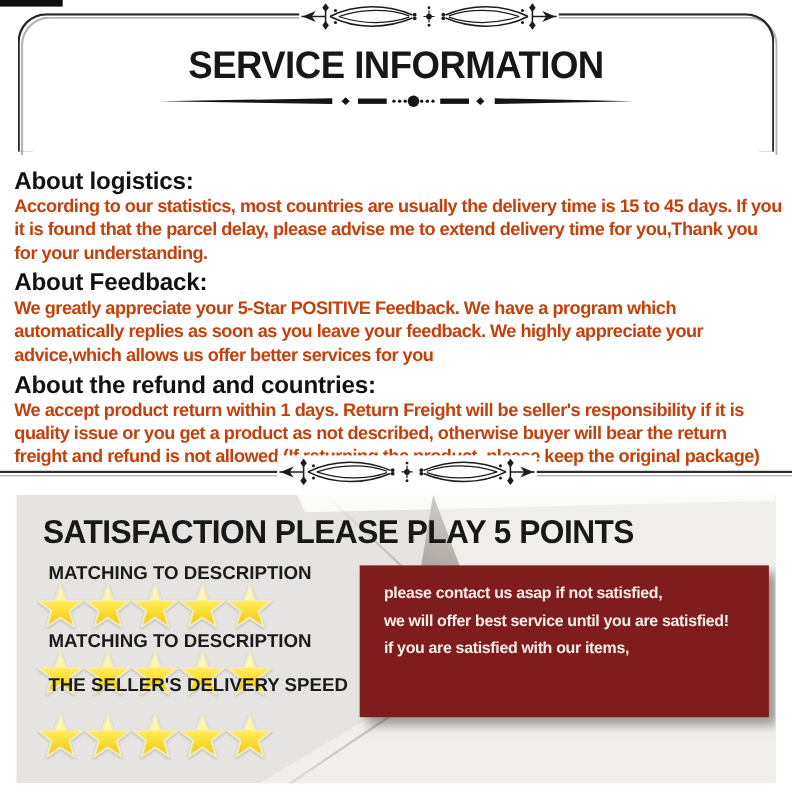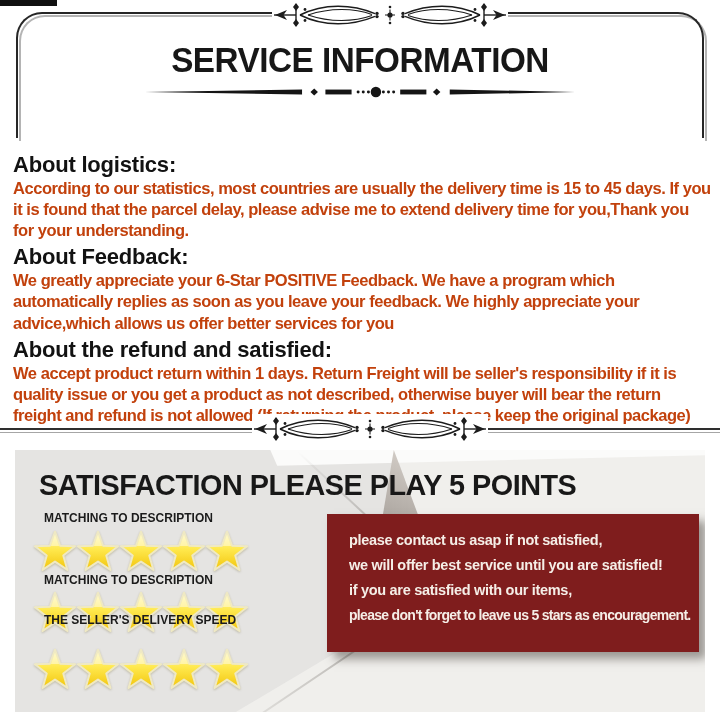--- a/index.html
+++ b/index.html
@@ -40,21 +40,21 @@
   #crease1{left:283px;top:1px;width:206px;height:2px;transform-origin:left center;transform:rotate(43deg);
     background:linear-gradient(to right,rgba(110,104,98,0),rgba(95,90,85,.65));}
   #fold{left:362px;top:0;width:70px;height:142px;
     background:linear-gradient(200deg,#d2ccc6 10%,#8f8983 90%);
     clip-path:polygon(24% 0,100% 100%,0 70%);}
   #crease2{left:430px;top:139px;width:232px;height:2px;transform-origin:left center;transform:rotate(146deg);
     background:linear-gradient(to right,rgba(100,95,90,.6),rgba(140,135,130,.15));}
 
   #satisfaction-title{left:24px;top:18px;font-size:30px;font-weight:bold;color:#181818;
     letter-spacing:-0.5px;transform:scaleX(.96);transform-origin:left center;white-space:nowrap;}
-  .rating-label{left:29px;font-size:12px;font-weight:bold;color:#1b1b1b;letter-spacing:0;white-space:nowrap;}
+  .rating-label{left:29px;font-size:17px;font-weight:bold;color:#1b1b1b;letter-spacing:0;white-space:nowrap;}
   .star-row{left:17px;display:flex;}
   .star-row svg{display:block;margin-right:-3px;filter:drop-shadow(0 1px 1px rgba(120,110,60,.35));}
   #label-0{top:61px;} #stars-0{top:78px;}
   #label-1{top:123px;} #stars-1{top:139px;}
   #label-2{top:163px;} #stars-2{top:196px;}
 
   #notice{left:312px;top:64px;width:372px;height:138px;background:#7f1d1d;
     box-shadow:7px 7px 9px rgba(70,64,58,.5);padding:18px 0 0 22px;box-sizing:border-box;}
   .notice-line{color:#f5eee7;font-size:14.5px;font-weight:bold;letter-spacing:-0.3px;
     margin-bottom:9px;white-space:nowrap;}
@@ -116,22 +116,22 @@
         <path d="M312,4.2 L316,8 L312,11.8 L308,8 Z"></path>
         <polygon points="326,5.2 460,8 326,10.8"></polygon>
       </g>
     </svg>
   </div>
 
   <div class="abs" id="content">
     <h2>About logistics:</h2>
     <p>According to our statistics, most countries are usually the delivery time is 15 to 45 days. If you it is found that the parcel delay, please advise me to extend delivery time for you,Thank you for your understanding.</p>
     <h2>About Feedback:</h2>
-    <p>We greatly appreciate your 6-Star POSITIVE Feedback. We have a program which automatically replies as soon as you leave your feedback. We highly appreciate your advice,which allows us offer better services for you</p>
-    <h2>About the refund and satisfied:</h2>
+    <p>We greatly appreciate your 5-Star POSITIVE Feedback. We have a program which automatically replies as soon as you leave your feedback. We highly appreciate your advice,which allows us offer better services for you</p>
+    <h2>About the refund and countries:</h2>
     <p>We accept product return within 1 days. Return Freight will be seller's responsibility if it is quality issue or you get a product as not described, otherwise buyer will bear the return freight and refund is not allowed (If returning the product, please keep the original package)</p>
   </div>
 
   <div class="abs" id="bottom-divider-dark"></div>
   <div class="abs" id="bottom-divider-gray"></div>
   <div class="abs flourish" id="flourish-bottom">
     <svg width="236" height="30" viewBox="0 0 236 30">
       <g stroke="#1c1c1c" fill="#1c1c1c" stroke-width="1.4">
         <g id="halfL2">
           <path d="M2,15 L24,15" fill="none"></path>
@@ -340,17 +340,16 @@
           </defs>
     <polygon points="25,4 30.6,19.3 46.9,19.9 34,29.9 38.5,45.6 25,36.5 11.5,45.6 16,29.9 3.1,19.9 19.4,19.3" fill="url(#sg14)" stroke="#efe9c4" stroke-width="2.2" stroke-linejoin="round"></polygon>
     <path d="M25,7 L29.5,19.5 L20.5,19.5 Z" fill="#fffbe0" opacity="0.55"></path>
   </svg>
       </div>
 
     <div class="abs" id="notice">
       <div class="notice-line">please contact us asap if not satisfied,</div>
       <div class="notice-line">we will offer best service until you are satisfied!</div>
       <div class="notice-line">if you are satisfied with our items,</div>
-      <div class="notice-line narrow">please don't forget to leave us 5 stars as encouragement.</div>
     </div>
   </div>
 
 </div>
 
 </body></html>

